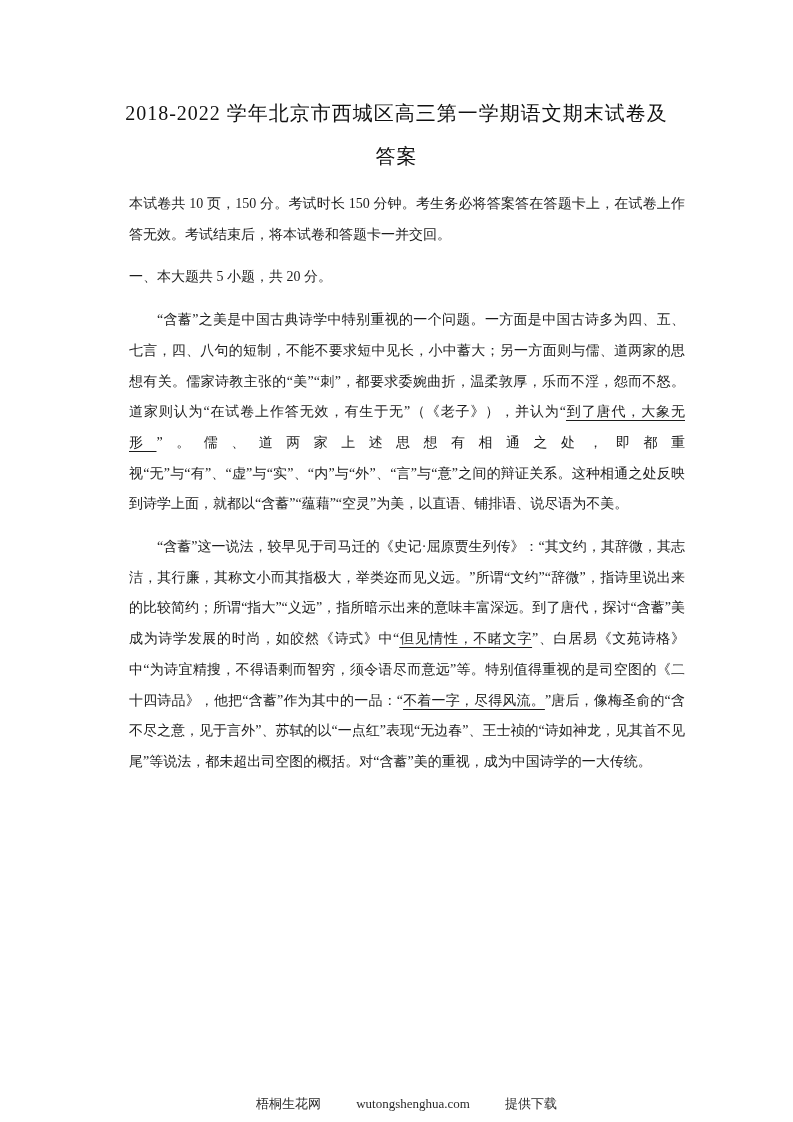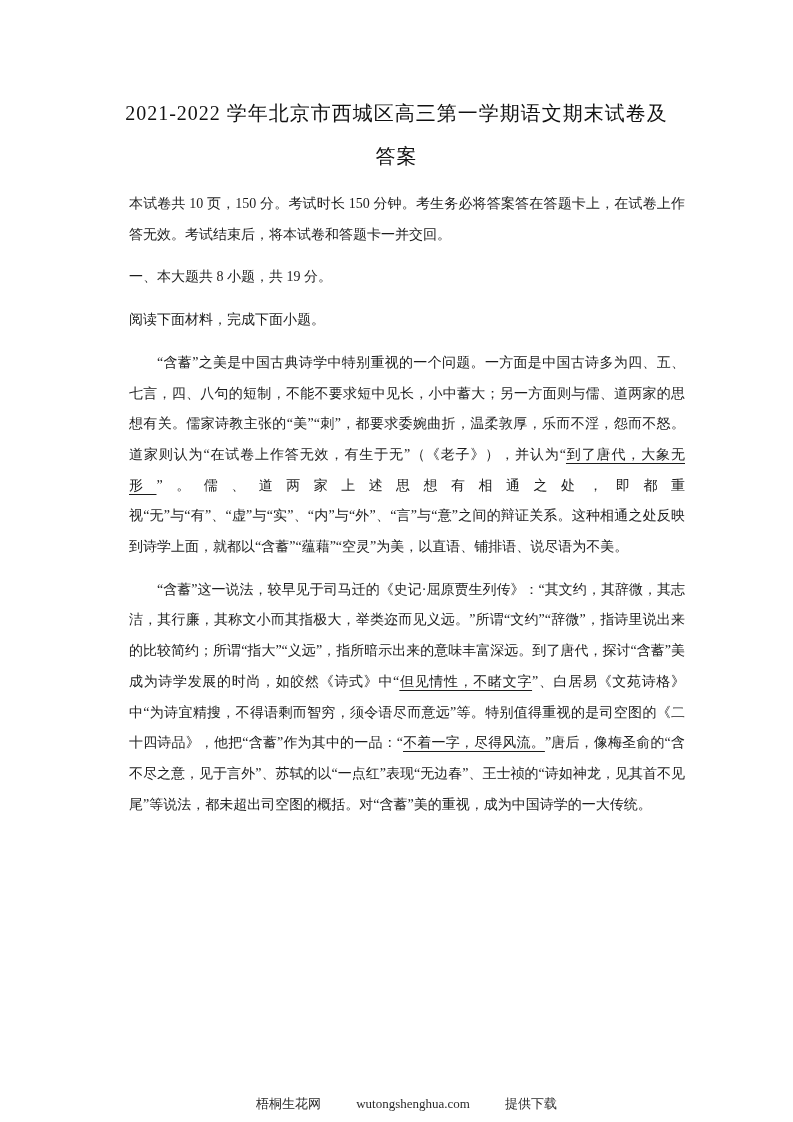--- a/index.html
+++ b/index.html
@@ -62,28 +62,27 @@
     display: inline-block;
     margin: 0 16px;
   }
 </style>
 </head>
 <body>
 
 <div class="page">
 
   <div class="title-block">
-    <div>2021-2022 学年北京市西城区高三第一学期语文期末试卷及</div>
+    <div>2018-2022 学年北京市西城区高三第一学期语文期末试卷及</div>
     <div>答案</div>
   </div>
 
   <div class="content">
       <p class=""><span class="">本试卷共 10 页，150 分。考试时长 150 分钟。考生务必将答案答在答题卡上，在试卷上作答无效。考试结束后，将本试卷和答题卡一并交回。</span></p>
-      <p class=""><span class="">一、本大题共 8 小题，共 19 分。</span></p>
-      <p class=""><span class="">阅读下面材料，完成下面小题。</span></p>
+      <p class=""><span class="">一、本大题共 5 小题，共 20 分。</span></p>
       <p class="indent"><span class="">“含蓄”之美是中国古典诗学中特别重视的一个问题。一方面是中国古诗多为四、五、七言，四、八句的短制，不能不要求短中见长，小中蓄大；另一方面则与儒、道两家的思想有关。儒家诗教主张的“美”“刺”，都要求委婉曲折，温柔敦厚，乐而不淫，怨而不怒。道家则认为“在试卷上作答无效，有生于无”（《老子》），并认为“</span><span class="u">到了唐代，大象无形</span><span class="">”。儒、道两家上述思想有相通之处，即都重视“无”与“有”、“虚”与“实”、“内”与“外”、“言”与“意”之间的辩证关系。这种相通之处反映到诗学上面，就都以“含蓄”“蕴藉”“空灵”为美，以直语、铺排语、说尽语为不美。</span></p>
       <p class="indent"><span class="">“含蓄”这一说法，较早见于司马迁的《史记·屈原贾生列传》：“其文约，其辞微，其志洁，其行廉，其称文小而其指极大，举类迩而见义远。”所谓“文约”“辞微”，指诗里说出来的比较简约；所谓“指大”“义远”，指所暗示出来的意味丰富深远。到了唐代，探讨“含蓄”美成为诗学发展的时尚，如皎然《诗式》中“</span><span class="u">但见情性，不睹文字</span><span class="">”、白居易《文苑诗格》中“为诗宜精搜，不得语剩而智穷，须令语尽而意远”等。特别值得重视的是司空图的《二十四诗品》，他把“含蓄”作为其中的一品：“</span><span class="u">不着一字，尽得风流。</span><span class="">”唐后，像梅圣俞的“含不尽之意，见于言外”、苏轼的以“一点红”表现“无边春”、王士祯的“诗如神龙，见其首不见尾”等说法，都未超出司空图的概括。对“含蓄”美的重视，成为中国诗学的一大传统。</span></p>
     </div>
 
   <div class="footer">
     <span>梧桐生花网</span>
     <span>wutongshenghua.com</span>
     <span>提供下载</span>
   </div>
 

